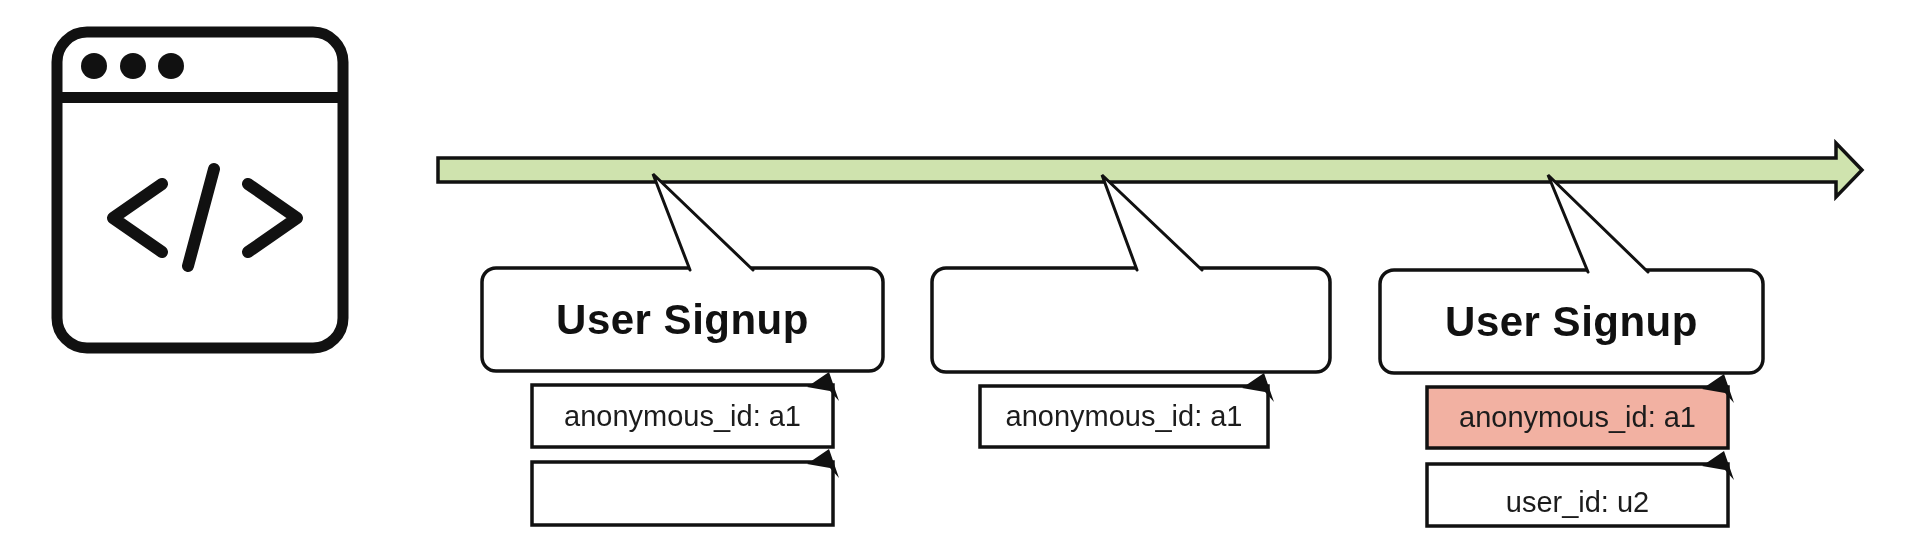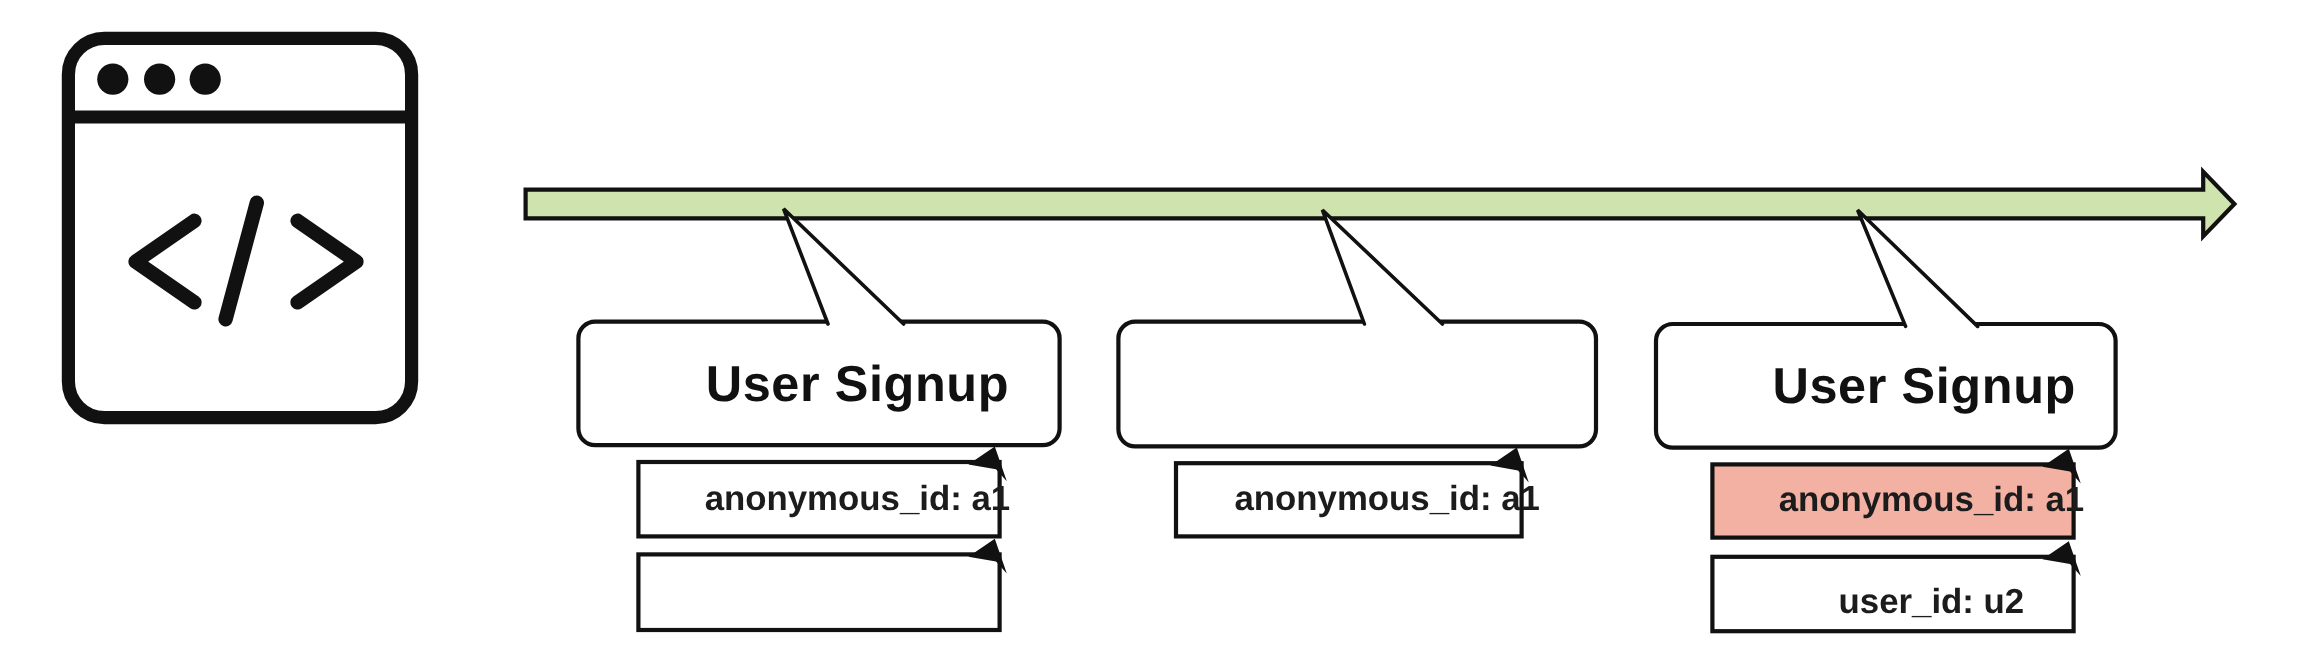--- a/index.html
+++ b/index.html
@@ -4,23 +4,23 @@
 <style>
   html, body { margin: 0; padding: 0; background: #ffffff; }
   body {
     width: 1925px; height: 553px;
     overflow: hidden;
     font-family: "Liberation Sans", sans-serif;
   }
   #canvas { position: relative; width: 1925px; height: 553px; background: #ffffff; }
   #diagram-svg { position: absolute; left: 0; top: 0; width: 1925px; height: 553px; }
   .txt { position: absolute; display: flex; align-items: center; justify-content: center;
-         color: #111; white-space: nowrap; margin-left: 32px; }
+         color: #111; white-space: nowrap; }
   .event-label { font-weight: 700; font-size: 42px; letter-spacing: 0.5px; }
-  .note-text { font-size: 29px; padding-right: 12px; color: #1c1c1c; font-weight: bold; }
+  .note-text { font-size: 29px; padding-right: 12px; color: #1c1c1c; }
   
   .lbl1 { left: 482px;  top: 268px; width: 401px; height: 103px; }
   .lbl2 { left: 932px;  top: 268px; width: 398px; height: 104px; }
   .lbl3 { left: 1380px; top: 270px; width: 383px; height: 103px; }
   
   .n11 { left: 532px;  top: 385px; width: 301px; height: 62px; }
   .n12 { left: 532px;  top: 462px; width: 301px; height: 63px; }
   .n21 { left: 980px;  top: 386px; width: 288px; height: 61px; }
   .n31 { left: 1427px; top: 387px; width: 301px; height: 61px; }
   .n32 { left: 1427px; top: 464px; width: 301px; height: 76px; }

